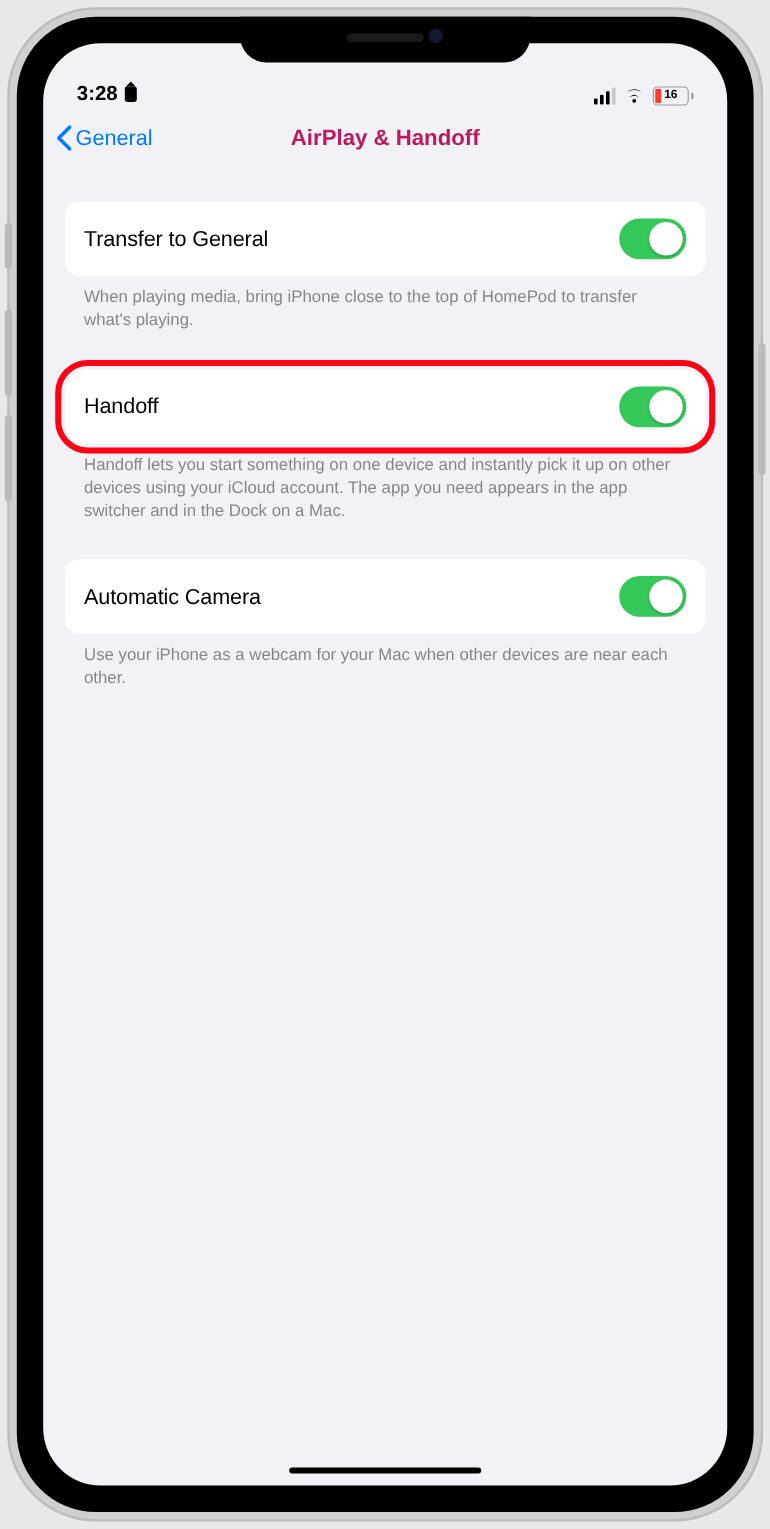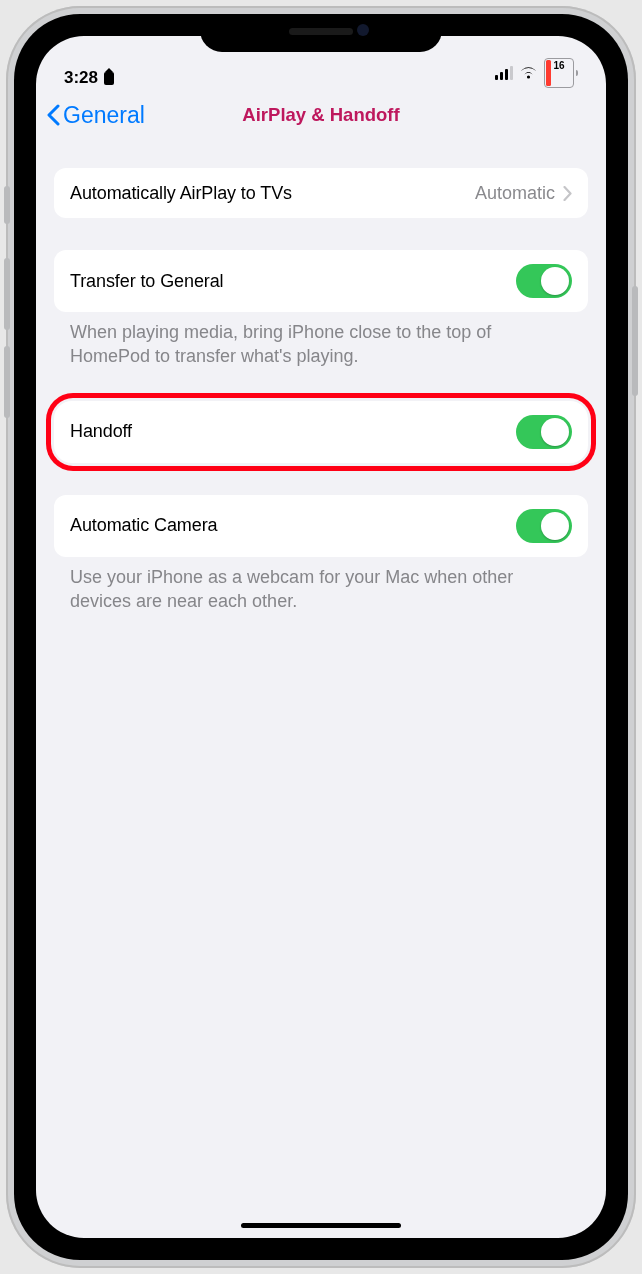--- a/index.html
+++ b/index.html
@@ -68,33 +68,33 @@
   .arrow-block { width:10px; height:13px; background:#000; border-radius:2px; position:relative; }
   .arrow-block::before { content:""; position:absolute; top:-4px; left:1px; width:0;height:0;
     border-left:4px solid transparent;border-right:4px solid transparent;border-bottom:4px solid #000;}
   .status-right { display:flex; align-items:center; gap:6px; }
   .cell-bars { display:flex; align-items:flex-end; gap:2px; }
   .cell-bars span { width:3px; background:#000; border-radius:1px; }
   .cell-bars span:nth-child(1){height:5px;} .cell-bars span:nth-child(2){height:8px;}
   .cell-bars span:nth-child(3){height:11px;} .cell-bars span:nth-child(4){height:14px;background:#c9c9cd;}
   .wifi svg { display:block; }
   .battery { display:flex; align-items:center; gap:2px; }
-  .batt-body { position:relative; width:30px; height:30px; border:1.5px solid #9b9b9f; border-radius:4px; overflow:hidden; }
+  .batt-body { position:relative; width:30px; height:16px; border:1.5px solid #9b9b9f; border-radius:4px; overflow:hidden; }
   .batt-fill { position:absolute; left:1px; top:1px; bottom:1px; width:5px; background:#ff3b30; border-radius:1.5px; }
   .batt-num { position:absolute; width:100%; text-align:center; font-size:10px; font-weight:600; top:0.5px; color:#000; }
   .batt-tip { width:2px; height:6px; background:#9b9b9f; border-radius:0 2px 2px 0; }
 
   .nav-bar {
     position: relative;
     height: 50px;
     display: flex;
     align-items: center;
     padding: 0 10px;
   }
-  .back-btn { display:flex; align-items:center; gap:2px; color:#007aff; font-size:23px; }
+  .back-btn { display:flex; align-items:center; gap:2px; color:#007aff; font-size:18px; }
   .back-btn svg { display:block; }
   .nav-title {
     position:absolute; left:0; right:0; text-align:center;
     font-size:18.5px; font-weight:600; color:#be185d;
   }
 
   .content { padding: 0 18px; }
   .group { margin-top: 32px; }
   .group:first-child { margin-top: 28px; }
   .cell {
@@ -104,21 +104,21 @@
     display:flex;
     align-items:center;
     justify-content:space-between;
     min-height:50px;
   }
   .cell-label { font-size:18px; color:#000; letter-spacing:-0.1px; }
   .cell-value-wrap { display:flex; align-items:center; gap:8px; }
   .cell-value { font-size:18px; color:#8a8a8e; }
   .chev svg { display:block; }
   .footer-text {
-    font-size:18px; color:#86868a; line-height:1.35;
+    font-size:14px; color:#86868a; line-height:1.35;
     padding: 8px 16px 0;
   }
   .switch {
     width:56px; height:34px; border-radius:17px; background:#34c759;
     position:relative; flex:0 0 auto;
   }
   .switch::after {
     content:""; position:absolute; right:3px; top:3px;
     width:28px; height:28px; border-radius:50%; background:#fff;
     box-shadow:0 1px 2px rgba(0,0,0,0.25);
@@ -180,49 +180,37 @@
           <svg width="15" height="22" viewBox="0 0 15 22">
               <path d="M12 2 3 11l9 9" stroke="#007aff" stroke-width="3" fill="none" stroke-linecap="round" stroke-linejoin="round"></path>
             </svg>
           <span>General</span>
         </div>
         <div class="nav-title">AirPlay &amp; Handoff</div>
       </div>
 
       <div class="content">
 
-        <div class="group">
-          <div class="cell">
-            <span class="cell-label">Automatically AirPlay to TVs</span>
-            <span class="cell-value-wrap">
-              <span class="cell-value">Automatic</span>
-              <span class="chev">
-                <svg width="9" height="15" viewBox="0 0 9 15">
-                    <path d="M1.5 1 7.5 7.5 1.5 14" stroke="#c5c5c8" stroke-width="2.2" fill="none" stroke-linecap="round" stroke-linejoin="round"></path>
-                  </svg>
-              </span>
-            </span>
-          </div>
-        </div>
 
         <div class="group">
           <div class="cell">
             <span class="cell-label">Transfer to General</span>
             <span class="switch"></span>
           </div>
           <div class="footer-text">When playing media, bring iPhone close to the top of HomePod to transfer what's playing.</div>
         </div>
 
         <div class="group">
           <div class="highlight-ring">
             <div class="cell">
               <span class="cell-label">Handoff</span>
               <span class="switch"></span>
             </div>
           </div>
+          <div class="footer-text">Handoff lets you start something on one device and instantly pick it up on other devices using your iCloud account. The app you need appears in the app switcher and in the Dock on a Mac.</div>
         </div>
 
         <div class="group">
           <div class="cell">
             <span class="cell-label">Automatic Camera</span>
             <span class="switch"></span>
           </div>
           <div class="footer-text">Use your iPhone as a webcam for your Mac when other devices are near each other.</div>
         </div>
 

